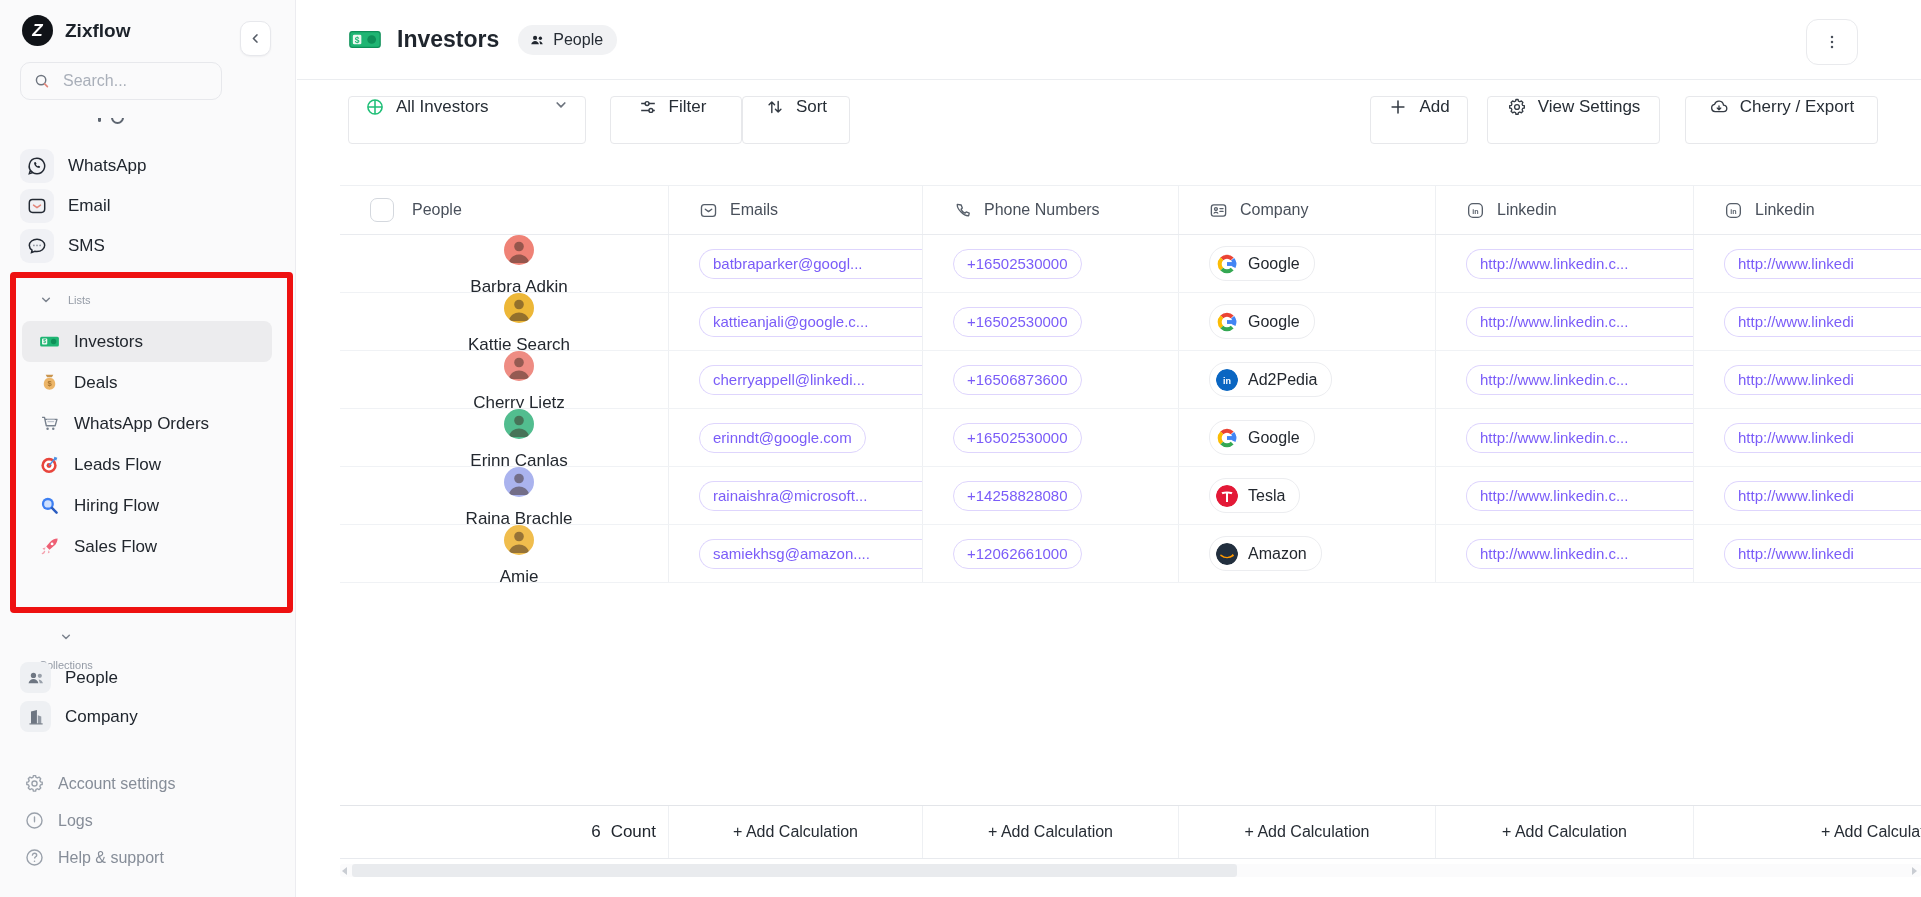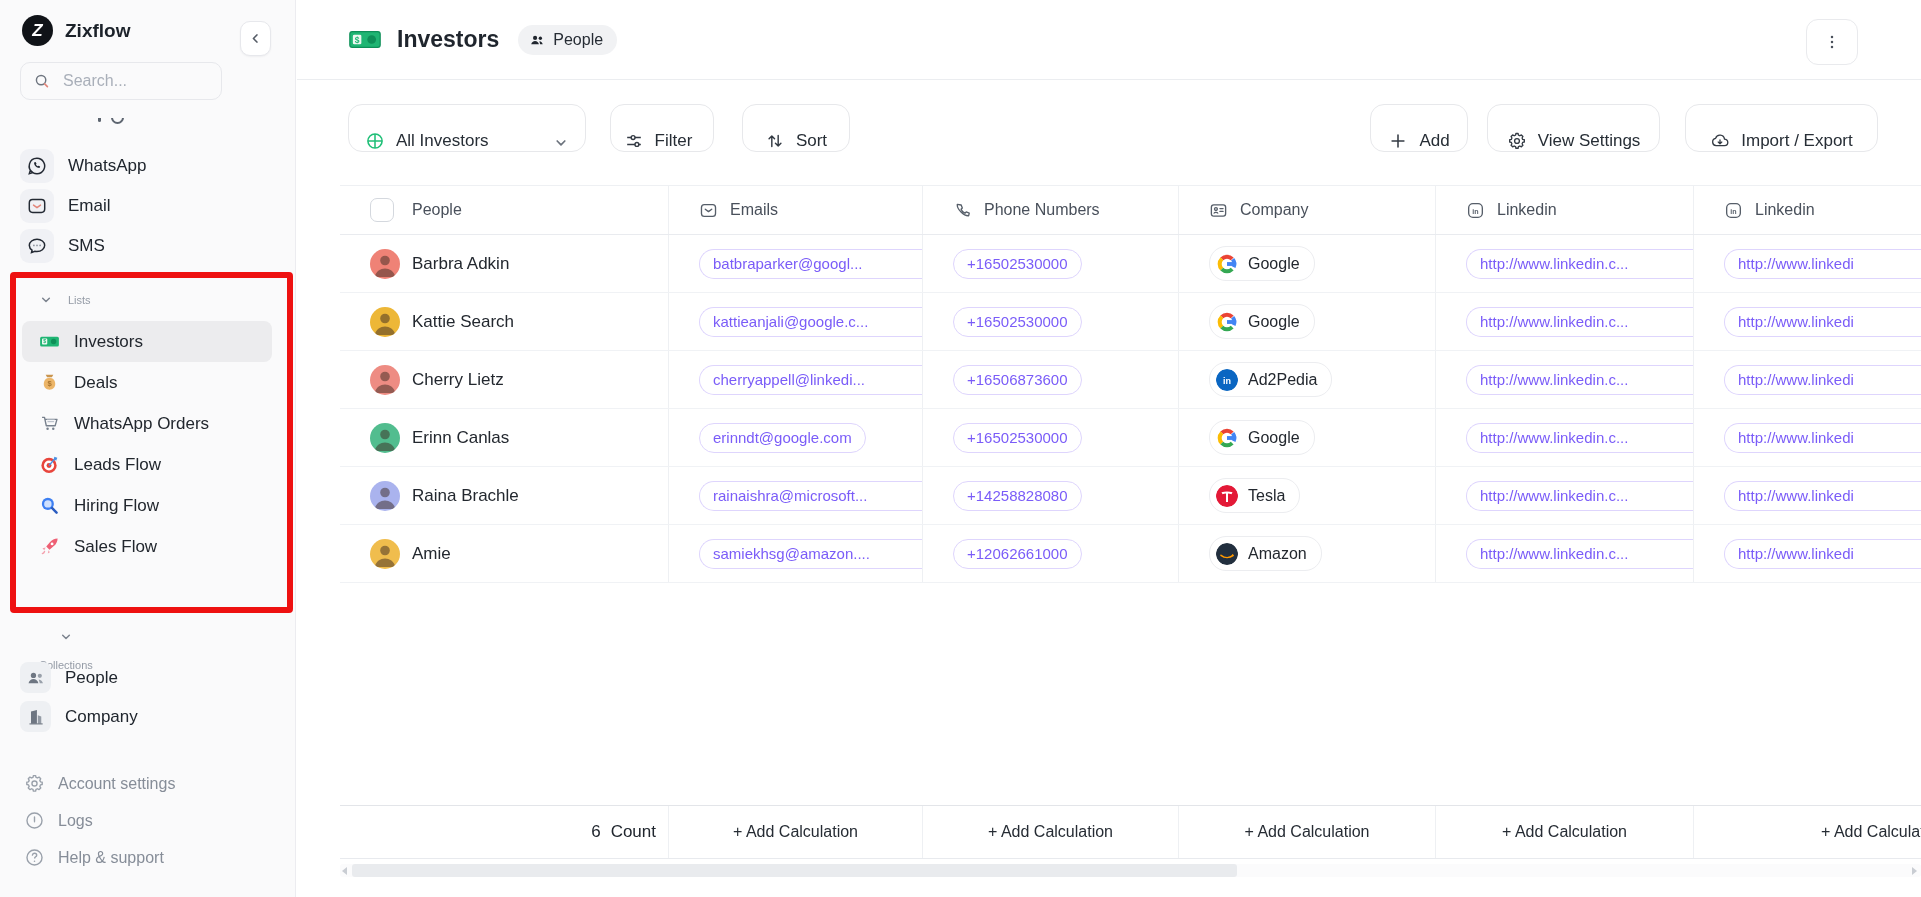--- a/index.html
+++ b/index.html
@@ -49,40 +49,40 @@
   .main-header{position:absolute;left:0;top:0;width:100%;height:80px;border-bottom:1px solid #ebedf0;box-sizing:border-box;}
   .header-left{position:absolute;left:51px;top:0;height:79px;display:flex;align-items:center;gap:15px;}
   .title-ic{width:34px;height:25px;}
   .title-ic svg{width:34px;height:25px;}
   .page-title{font-size:23px;font-weight:bold;color:#1f252d;}
   .badge{display:flex;align-items:center;gap:8px;height:30px;padding:0 14px 0 11px;background:#f1f2f4;border-radius:16px;margin-left:4px;}
   .badge .ic{width:16px;height:16px;color:#20262e;}
   .badge-label{font-size:16px;font-weight:500;color:#262c34;}
   .kebab-btn{position:absolute;left:1509px;top:19px;width:50px;height:44px;border:1px solid #e9eaed;border-radius:12px;background:#fff;display:flex;align-items:center;justify-content:center;color:#4a515b;cursor:pointer;}
   .kebab-btn .ic{width:20px;height:20px;}
-  .btn{position:absolute;top:96px;height:48px;background:#fff;border:1px solid #e7e8eb;border-radius:14px;display:flex;align-items:flex-end;gap:11px;padding:0 16px;box-sizing:border-box;font-size:17px;font-weight:500;color:#272e36;cursor:pointer;white-space:nowrap;margin-top:8px;}
+  .btn{position:absolute;top:96px;height:48px;background:#fff;border:1px solid #e7e8eb;border-radius:4px;display:flex;align-items:flex-start;gap:11px;padding:0 16px;box-sizing:border-box;font-size:17px;font-weight:500;color:#272e36;cursor:pointer;white-space:nowrap;}
   .btn .ic{width:20px;height:20px;color:#343b44;}
   .btn-view{left:51px;width:238px;}
   .btn-view .chev{margin-left:auto;width:16px;height:16px;color:#6c737d;}
-  .btn-filter{left:313px;width:104px;justify-content:center;padding-left:8px;}
+  .btn-filter{left:313px;width:132px;justify-content:center;padding-left:8px;}
   .btn-sort{left:445px;width:108px;justify-content:center;}
   .btn-add{left:1073px;width:98px;justify-content:center;}
   .btn-settings{left:1190px;width:173px;justify-content:center;}
   .btn-import{left:1388px;width:193px;justify-content:center;}
   
   .table-wrap{position:absolute;left:43px;top:185px;width:1733px;}
   .thead{display:flex;height:48px;border-top:1px solid #eef0f3;border-bottom:1px solid #e9ebef;box-sizing:content-box;}
   .hcell{display:flex;align-items:center;gap:12px;padding-left:30px;box-sizing:border-box;border-left:1px solid #eef0f3;color:#49505b;font-size:16px;font-weight:500;}
   .hcell:first-child{border-left:none;gap:18px;}
   .hic{width:19px;height:19px;color:#565e69;display:inline-flex;}
   .hic svg{width:19px;height:19px;}
   .cbx{width:24px;height:24px;border:1.5px solid #d4d8de;border-radius:7px;background:#fff;box-sizing:border-box;}
   .trow{display:flex;height:57px;border-bottom:1px solid #f0f2f5;cursor:pointer;}
   .tcell{display:flex;align-items:center;padding-left:30px;box-sizing:border-box;border-left:1px solid #eef0f3;overflow:hidden;}
-  .tcell:first-child{border-left:none;gap:12px;}
+  .tcell:first-child{border-left:none;gap:12px;flex-direction:column;}
   .avatar{width:30px;height:30px;border-radius:50%;overflow:hidden;flex:none;display:inline-block;}
   .avatar svg{width:30px;height:30px;display:block;}
   .rname{font-size:17px;font-weight:500;color:#23282f;white-space:nowrap;}
   .pill{display:inline-flex;align-items:center;height:30px;padding:0 13px;border:1px solid #ded5fd;border-radius:16px;color:#7a5cf8;font-size:15px;background:#fff;white-space:nowrap;box-sizing:border-box;}
   .pill.cut{border-right:none;border-top-right-radius:0;border-bottom-right-radius:0;width:100%;}
   .chip{display:inline-flex;align-items:center;gap:10px;height:33px;padding:0 14px 0 6px;border:1px solid #ecedf0;border-radius:17px;background:#fff;font-size:16px;font-weight:500;color:#23282f;white-space:nowrap;}
   .logo{width:22px;height:22px;border-radius:50%;display:inline-flex;align-items:center;justify-content:center;color:#fff;font-weight:bold;font-size:12px;flex:none;overflow:hidden;}
   .logo svg{width:22px;height:22px;display:block;}
   .tfoot{position:absolute;left:43px;top:805px;display:flex;height:52px;border-top:1px solid #e3e5e9;border-bottom:1px solid #e8eaee;background:#fff;box-sizing:content-box;}
   .fcell{display:flex;align-items:center;justify-content:center;border-left:1px solid #eef0f3;box-sizing:border-box;color:#262c34;font-size:16px;font-weight:500;white-space:nowrap;cursor:pointer;}
@@ -382,21 +382,21 @@
       </span>
       <span>View Settings</span>
     </div>
     <div class="btn btn-import">
       <span class="ic">
         <svg viewBox="0 0 24 24" fill="none" stroke="currentColor" stroke-width="1.6" stroke-linecap="round" stroke-linejoin="round">
             <path d="M7.3 17.5a4.4 4.4 0 0 1-.6-8.7 5.5 5.5 0 0 1 10.7.9 3.9 3.9 0 0 1 .1 7.8z"></path>
             <path d="M12 10.8v4.6m0 0l-2.1-2.1m2.1 2.1l2.1-2.1"></path>
           </svg>
       </span>
-      <span>Import / Export</span>
+      <span>Cherry / Export</span>
     </div>
 
     <div class="table-wrap">
       <div class="thead">
           <div class="hcell" style="width: 328px;">
             <span class="cbx"></span>
             <span>People</span>
           </div>
           <div class="hcell" style="width: 254px;">
             <span class="hic">

